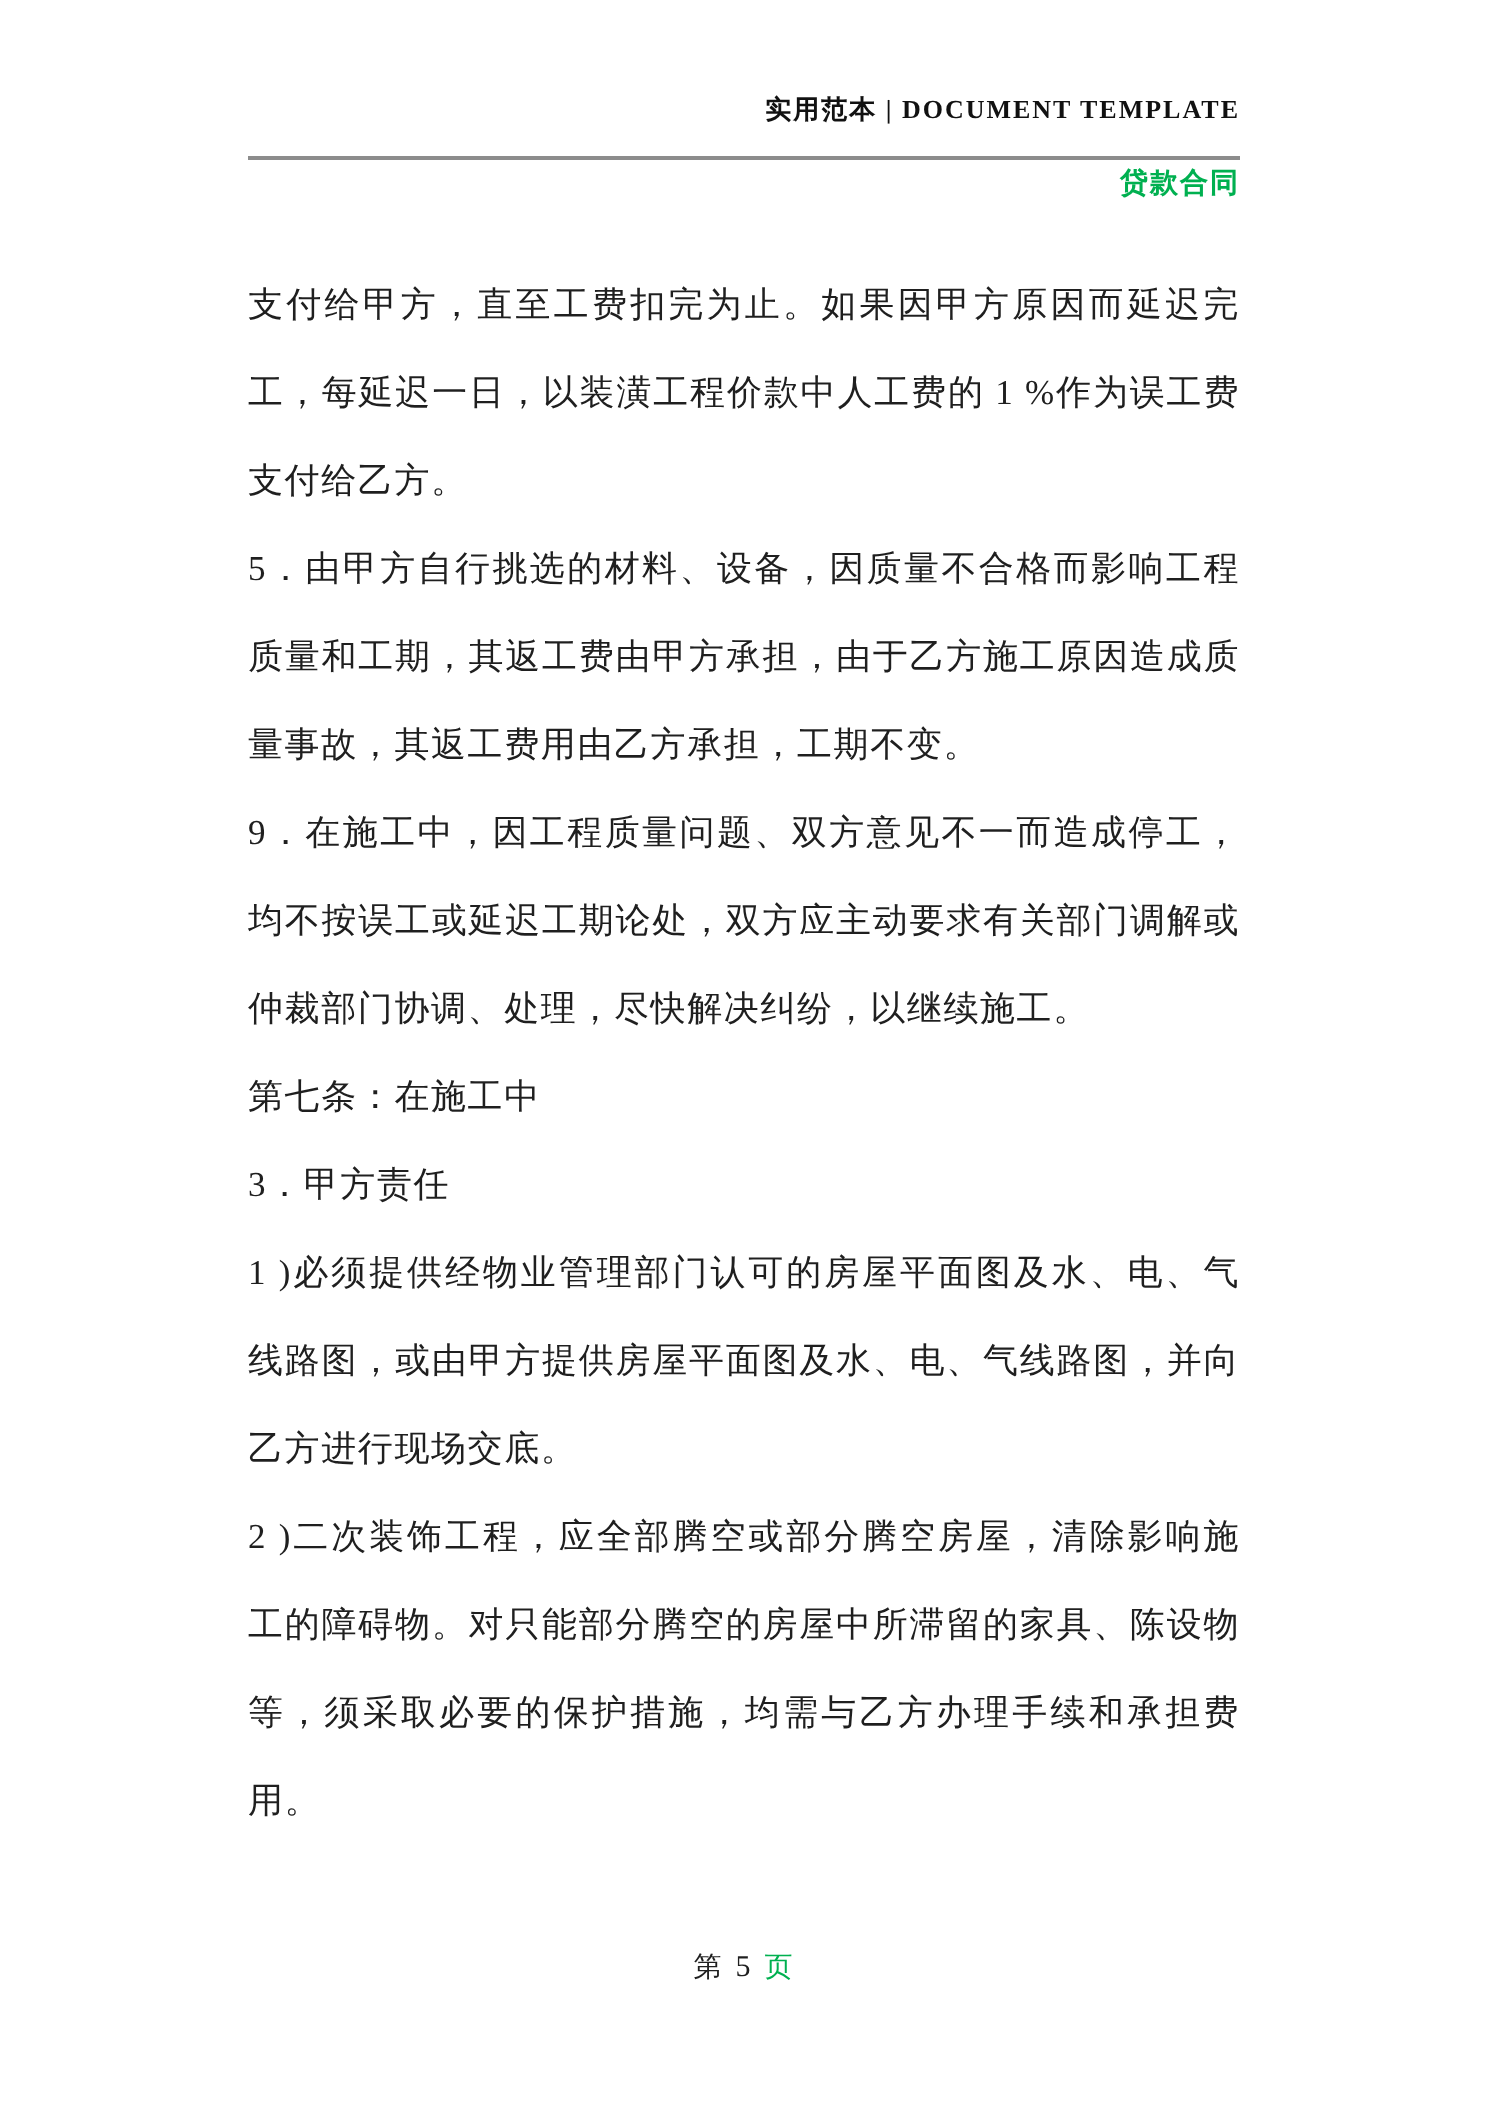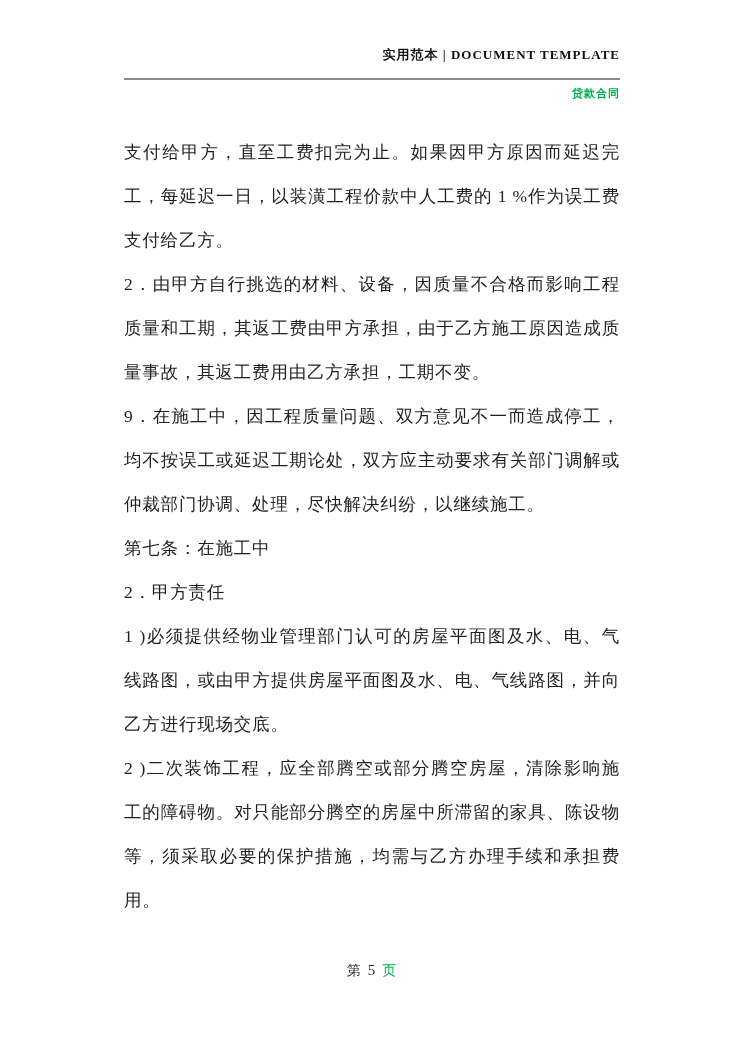--- a/index.html
+++ b/index.html
@@ -38,21 +38,21 @@
   }
   .rule{
     margin-top:14px;
     height:0;
     border-top:2px solid var(--divider);
   }
   .doc-title{
     margin-top:4px;
     text-align:right;
     font-weight:bold;
-    font-size:11px;
+    font-size:14px;
     letter-spacing:1px;
     color:var(--accent);
     line-height:18px;
   }
   
   .content{
     margin-top:28px;
     font-size:17.5px;
     line-height:44px;
     letter-spacing:0.8px;
@@ -60,21 +60,21 @@
     text-align:justify;
     text-justify:inter-character;
   }
   .content p{
     margin:0;
   }
   
   .footer{
     position:absolute;
     left:0;
-    bottom:72px;
+    bottom:59px;
     width:100%;
     text-align:center;
     font-size:14px;
     color:#1f1f1f;
     letter-spacing:1px;
   }
   .footer .num{
     display:inline-block;
     margin:0 6px;
     font-size:15px;
@@ -90,24 +90,24 @@
 <div class="page">
   <div class="inner">
     <div class="header">
       <div class="brand">实用范本 | DOCUMENT TEMPLATE</div>
       <div class="rule"></div>
       <div class="doc-title">贷款合同</div>
     </div>
 
     <div class="content">
       <p>支付给甲方，直至工费扣完为止。如果因甲方原因而延迟完工，每延迟一日，以装潢工程价款中人工费的 1 %作为误工费支付给乙方。</p>
-      <p>2．由甲方自行挑选的材料、设备，因质量不合格而影响工程质量和工期，其返工费由甲方承担，由于乙方施工原因造成质量事故，其返工费用由乙方承担，工期不变。</p>
+      <p>5．由甲方自行挑选的材料、设备，因质量不合格而影响工程质量和工期，其返工费由甲方承担，由于乙方施工原因造成质量事故，其返工费用由乙方承担，工期不变。</p>
       <p>9．在施工中，因工程质量问题、双方意见不一而造成停工，均不按误工或延迟工期论处，双方应主动要求有关部门调解或仲裁部门协调、处理，尽快解决纠纷，以继续施工。</p>
       <p>第七条：在施工中</p>
-      <p>2．甲方责任</p>
+      <p>3．甲方责任</p>
       <p>1 )必须提供经物业管理部门认可的房屋平面图及水、电、气线路图，或由甲方提供房屋平面图及水、电、气线路图，并向乙方进行现场交底。</p>
       <p>2 )二次装饰工程，应全部腾空或部分腾空房屋，清除影响施工的障碍物。对只能部分腾空的房屋中所滞留的家具、陈设物等，须采取必要的保护措施，均需与乙方办理手续和承担费用。</p>
     </div>
   </div>
 
   <div class="footer">
     <span>第</span><span class="num">5</span><span class="suffix">页</span>
   </div>
 </div>
 

